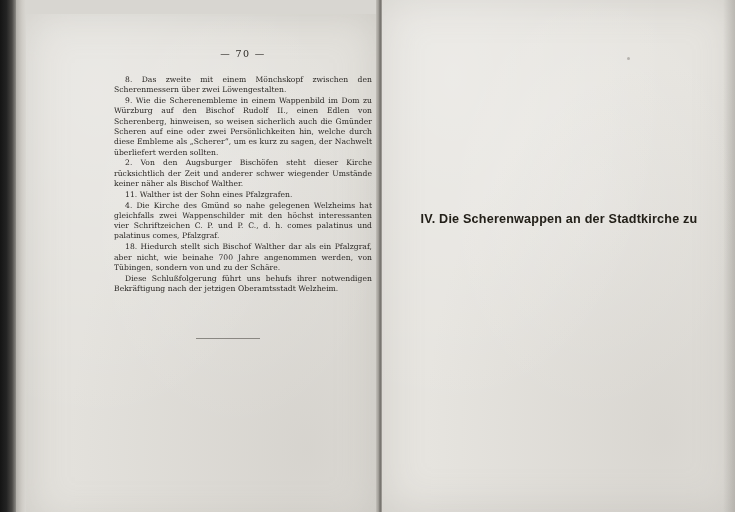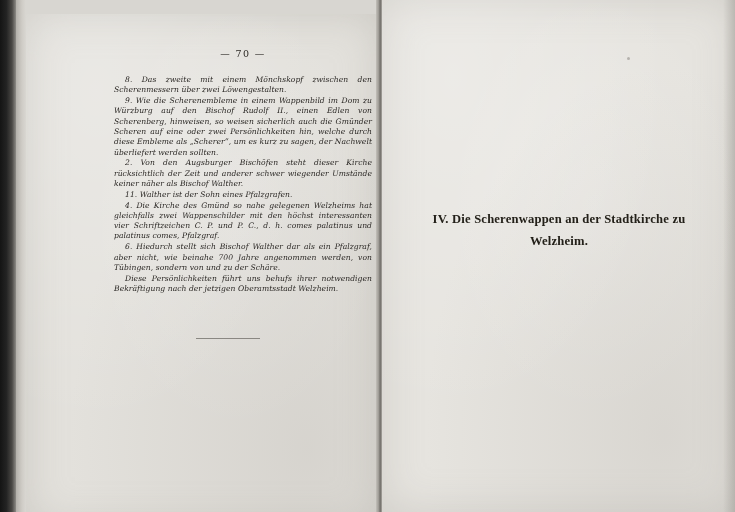--- a/index.html
+++ b/index.html
@@ -87,42 +87,41 @@
 
   p.body {
     margin: 0 0 0.5px 0;
     font-size: 7.6px;
     line-height: 10.3px;
     text-align: justify;
     color: #2a2724;
     text-indent: 11px;
     font-family: "DejaVu Serif", serif;
     letter-spacing: 0.05px;
-    font-style: italic;
   }
 
   .rule {
     position: absolute;
     left: 170px;
     top: 324px;
     width: 64px;
     height: 1px;
     background: #6e6b66;
     opacity: 0.75;
   }
 
   
   .chapter {
     position: absolute;
     left: 400px;
     top: 208px;
     width: 318px;
     text-align: center;
     color: #232019;
-    font-family: Liberation Serif, serif;
+    font-family: Liberation Sans, sans-serif;
     font-weight: bold;
     font-size: 12.6px;
     line-height: 22px;
     letter-spacing: 0.2px;
   }
   .chapter .line2 { display: block; }
 
   
   .speck {
     position: absolute;
@@ -152,34 +151,33 @@
     <div class="grain"></div>
 
     <div class="text-col">
       <div class="folio">—  70  —</div>
 
       <p class="body">8. Das zweite mit einem Mönchskopf zwischen den Scherenmessern über zwei Löwengestalten.</p>
       <p class="body">9. Wie die Scherenembleme in einem Wappenbild im Dom zu Würzburg auf den Bischof Rudolf II., einen Edlen von Scherenberg, hinweisen, so weisen sicherlich auch die Gmünder Scheren auf eine oder zwei Persönlichkeiten hin, welche durch diese Embleme als „Scherer“, um es kurz zu sagen, der Nachwelt überliefert werden sollten.</p>
       <p class="body">2. Von den Augsburger Bischöfen steht dieser Kirche rücksichtlich der Zeit und anderer schwer wiegender Umstände keiner näher als Bischof Walther.</p>
       <p class="body">11. Walther ist der Sohn eines Pfalzgrafen.</p>
       <p class="body">4. Die Kirche des Gmünd so nahe gelegenen Welzheims hat gleichfalls zwei Wappenschilder mit den höchst interessanten vier Schriftzeichen C. P. und P. C., d. h. comes palatinus und palatinus comes, Pfalzgraf.</p>
-      <p class="body">6. Hiedurch stellt sich Bischof Walther dar als ein Pfalzgraf, aber nicht, wie beinahe 700 Jahre angenommen werden, von Tübingen, sondern von und zu der Schäre.</p>
-      <p class="body">Diese Persönlichkeiten führt uns behufs ihrer notwendigen Bekräftigung nach der jetzigen Oberamtsstadt Welzheim.</p>
+      <p class="body">18. Hiedurch stellt sich Bischof Walther dar als ein Pfalzgraf, aber nicht, wie beinahe 700 Jahre angenommen werden, von Tübingen, sondern von und zu der Schäre.</p>
+      <p class="body">Diese Schlußfolgerung führt uns behufs ihrer notwendigen Bekräftigung nach der jetzigen Oberamtsstadt Welzheim.</p>
     </div>
 
     <div class="rule"></div>
   </div>
 
   <div class="seam"></div>
 
   <div class="page-right">
     <div class="grain"></div>
     <div class="right-edge"></div>
   </div>
 
   <div class="speck"></div>
 
   <div class="chapter">
     <span>IV. Die Scherenwappen an der Stadtkirche zu</span>
-    <span class="line2">Welzheim.</span>
   </div>
 
 </div>
 
 </body></html>

